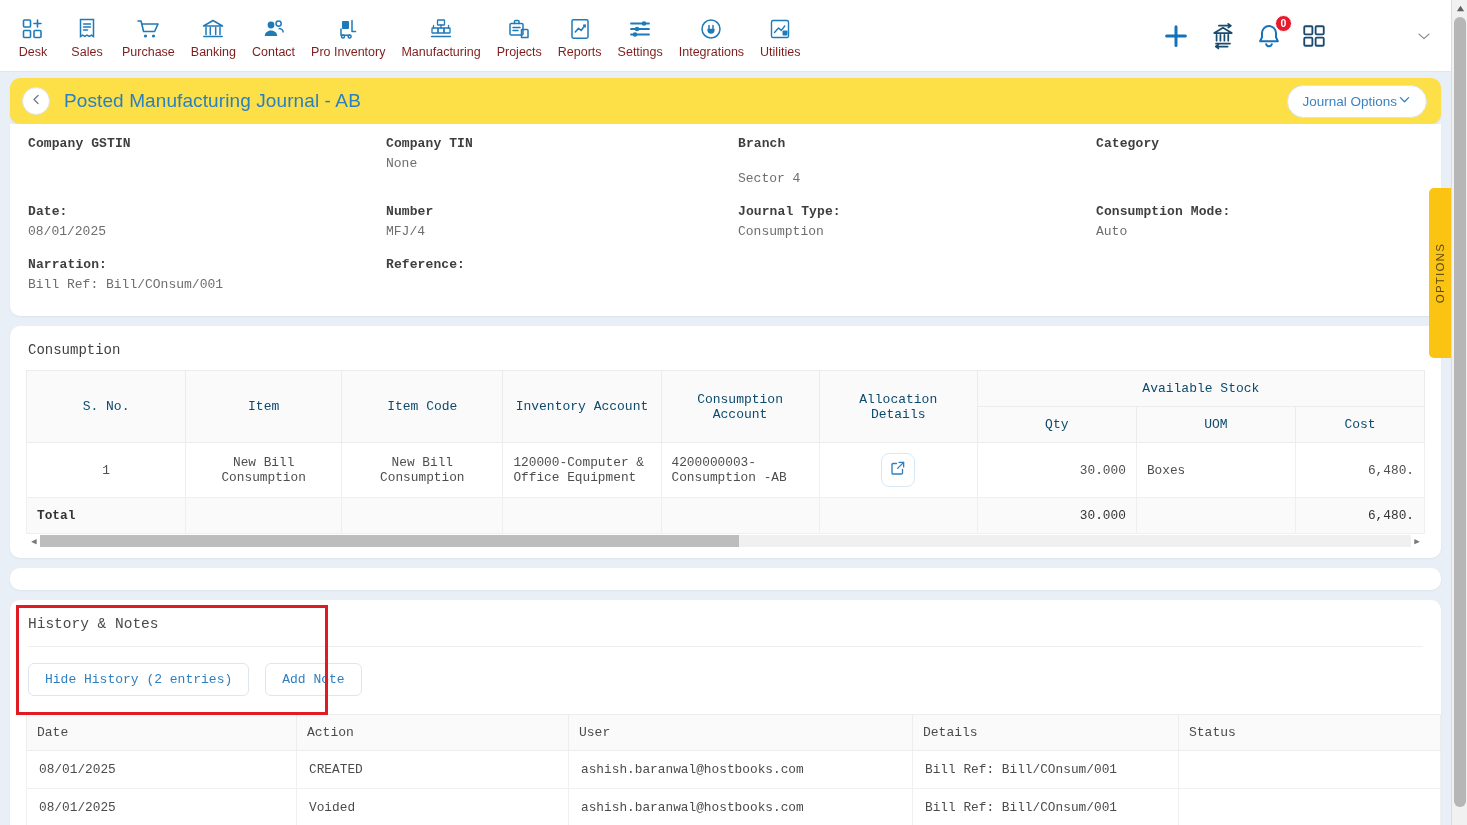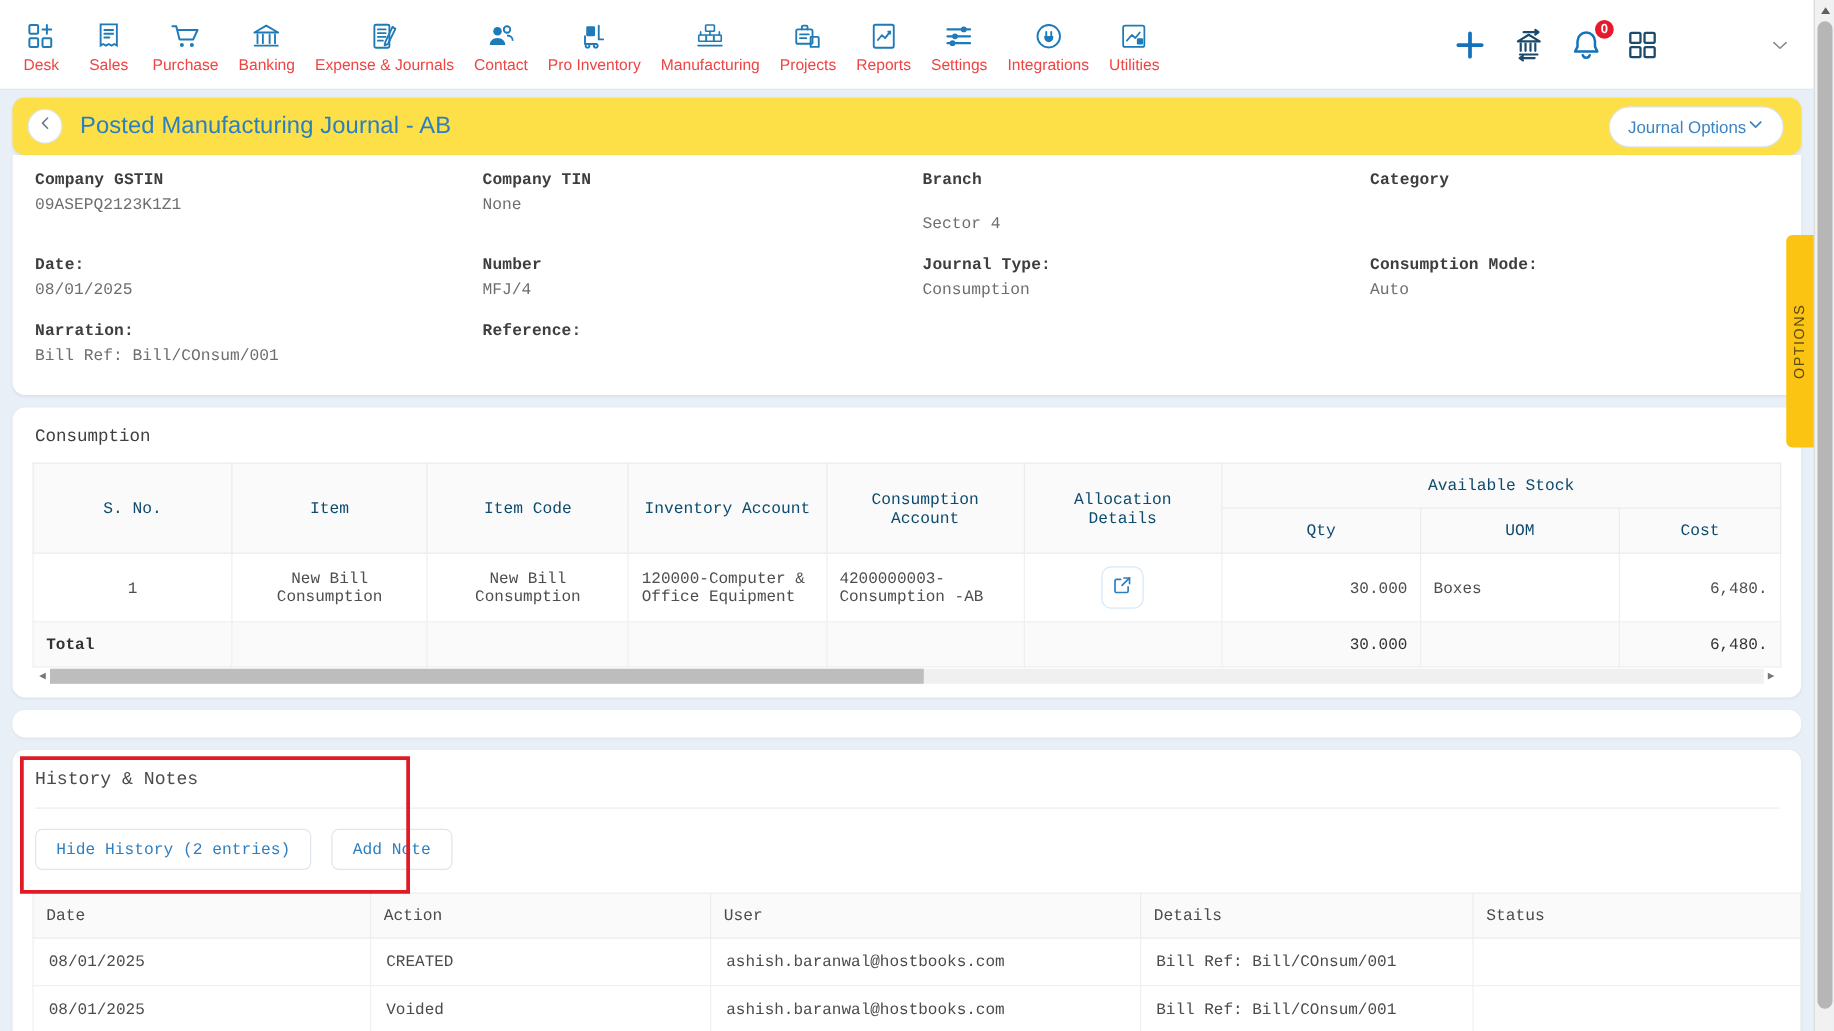--- a/index.html
+++ b/index.html
@@ -37,21 +37,21 @@
     padding: 0 14px 0 6px;
     border-bottom: 1px solid #e6e6e6;
   }
   .nav-items { display: flex; align-items: flex-start; gap: 0; }
   .nav-item {
     display: flex; flex-direction: column; align-items: center; justify-content: flex-start;
     min-width: 54px; padding: 6px 8px 4px; cursor: pointer;
   }
   .nav-item .ic { height: 28px; display:flex; align-items:center; justify-content:center; }
   .nav-item .lbl {
-    margin-top: 2px; font-size: 12.5px; color: #ef4444; white-space: nowrap;
+    margin-top: 2px; font-size: 12.5px; color: #7f1d1d; white-space: nowrap;
   }
   .topbar-right {
     margin-left: auto; display: flex; align-items: center; gap: 18px; padding-right: 4px;
   }
   .tb-action { position: relative; cursor: pointer; display:flex; align-items:center; }
   .badge {
     position: absolute; top: -7px; right: -9px;
     background: #e8192c; color: #fff; font-size: 10.5px; font-weight: 700;
     width: 17px; height: 17px; border-radius: 50%;
     display: flex; align-items: center; justify-content: center;
@@ -242,30 +242,20 @@
         <div class="nav-item">
           <span class="ic">
             <svg width="24" height="24" viewBox="0 0 24 24" fill="none" stroke="#1f7ab8" stroke-width="1.5">
               <path d="M2.5 9L12 3.5 21.5 9z" stroke-linejoin="round"></path>
               <path d="M5 10.5v7M9.3 10.5v7M14.7 10.5v7M19 10.5v7M2.8 19.5h18.4" stroke-linecap="round"></path>
             </svg>
           </span>
           <span class="lbl">Banking</span>
         </div>
 
-        <div class="nav-item">
-          <span class="ic">
-            <svg width="24" height="24" viewBox="0 0 24 24" fill="none" stroke="#1f7ab8" stroke-width="1.5">
-              <rect x="3.5" y="2.8" width="12" height="18.4" rx="1.2"></rect>
-              <path d="M6.3 6.5h6.2M6.3 9.5h6.2M6.3 12.5h6.2M6.3 15.5h4" stroke-linecap="round"></path>
-              <path d="M18 4.5l2.3 1.6-6 12.2-2.6.9.6-2.7z" stroke-linejoin="round"></path>
-            </svg>
-          </span>
-          <span class="lbl">Expense &amp; Journals</span>
-        </div>
 
         <div class="nav-item">
           <span class="ic">
             <svg width="24" height="24" viewBox="0 0 24 24" fill="none" stroke="#1f7ab8" stroke-width="1.5">
               <circle cx="9" cy="8" r="3.4" fill="#1f7ab8" stroke="none"></circle>
               <path d="M2.8 19c0-3.4 2.8-5.6 6.2-5.6s6.2 2.2 6.2 5.6" fill="#1f7ab8" stroke="none"></path>
               <circle cx="16.6" cy="6.6" r="2.6"></circle>
               <path d="M16.6 11.4c2.6 0 4.6 1.8 4.6 4.2"></path>
             </svg>
           </span>
@@ -412,21 +402,20 @@
           </svg>
         </span>
       </div>
     </div>
 
     <div class="card meta-card">
 
       <div class="meta-row meta-block-1">
         <div class="meta-col c1">
           <div class="meta-label">Company GSTIN</div>
-          <div class="meta-value">09ASEPQ2123K1Z1</div>
         </div>
         <div class="meta-col c2">
           <div class="meta-label">Company TIN</div>
           <div class="meta-value">None</div>
         </div>
         <div class="meta-col c3">
           <div class="meta-label">Branch</div>
           <div class="meta-value" style="margin-top:20px;">Sector 4</div>
         </div>
         <div class="meta-col">

